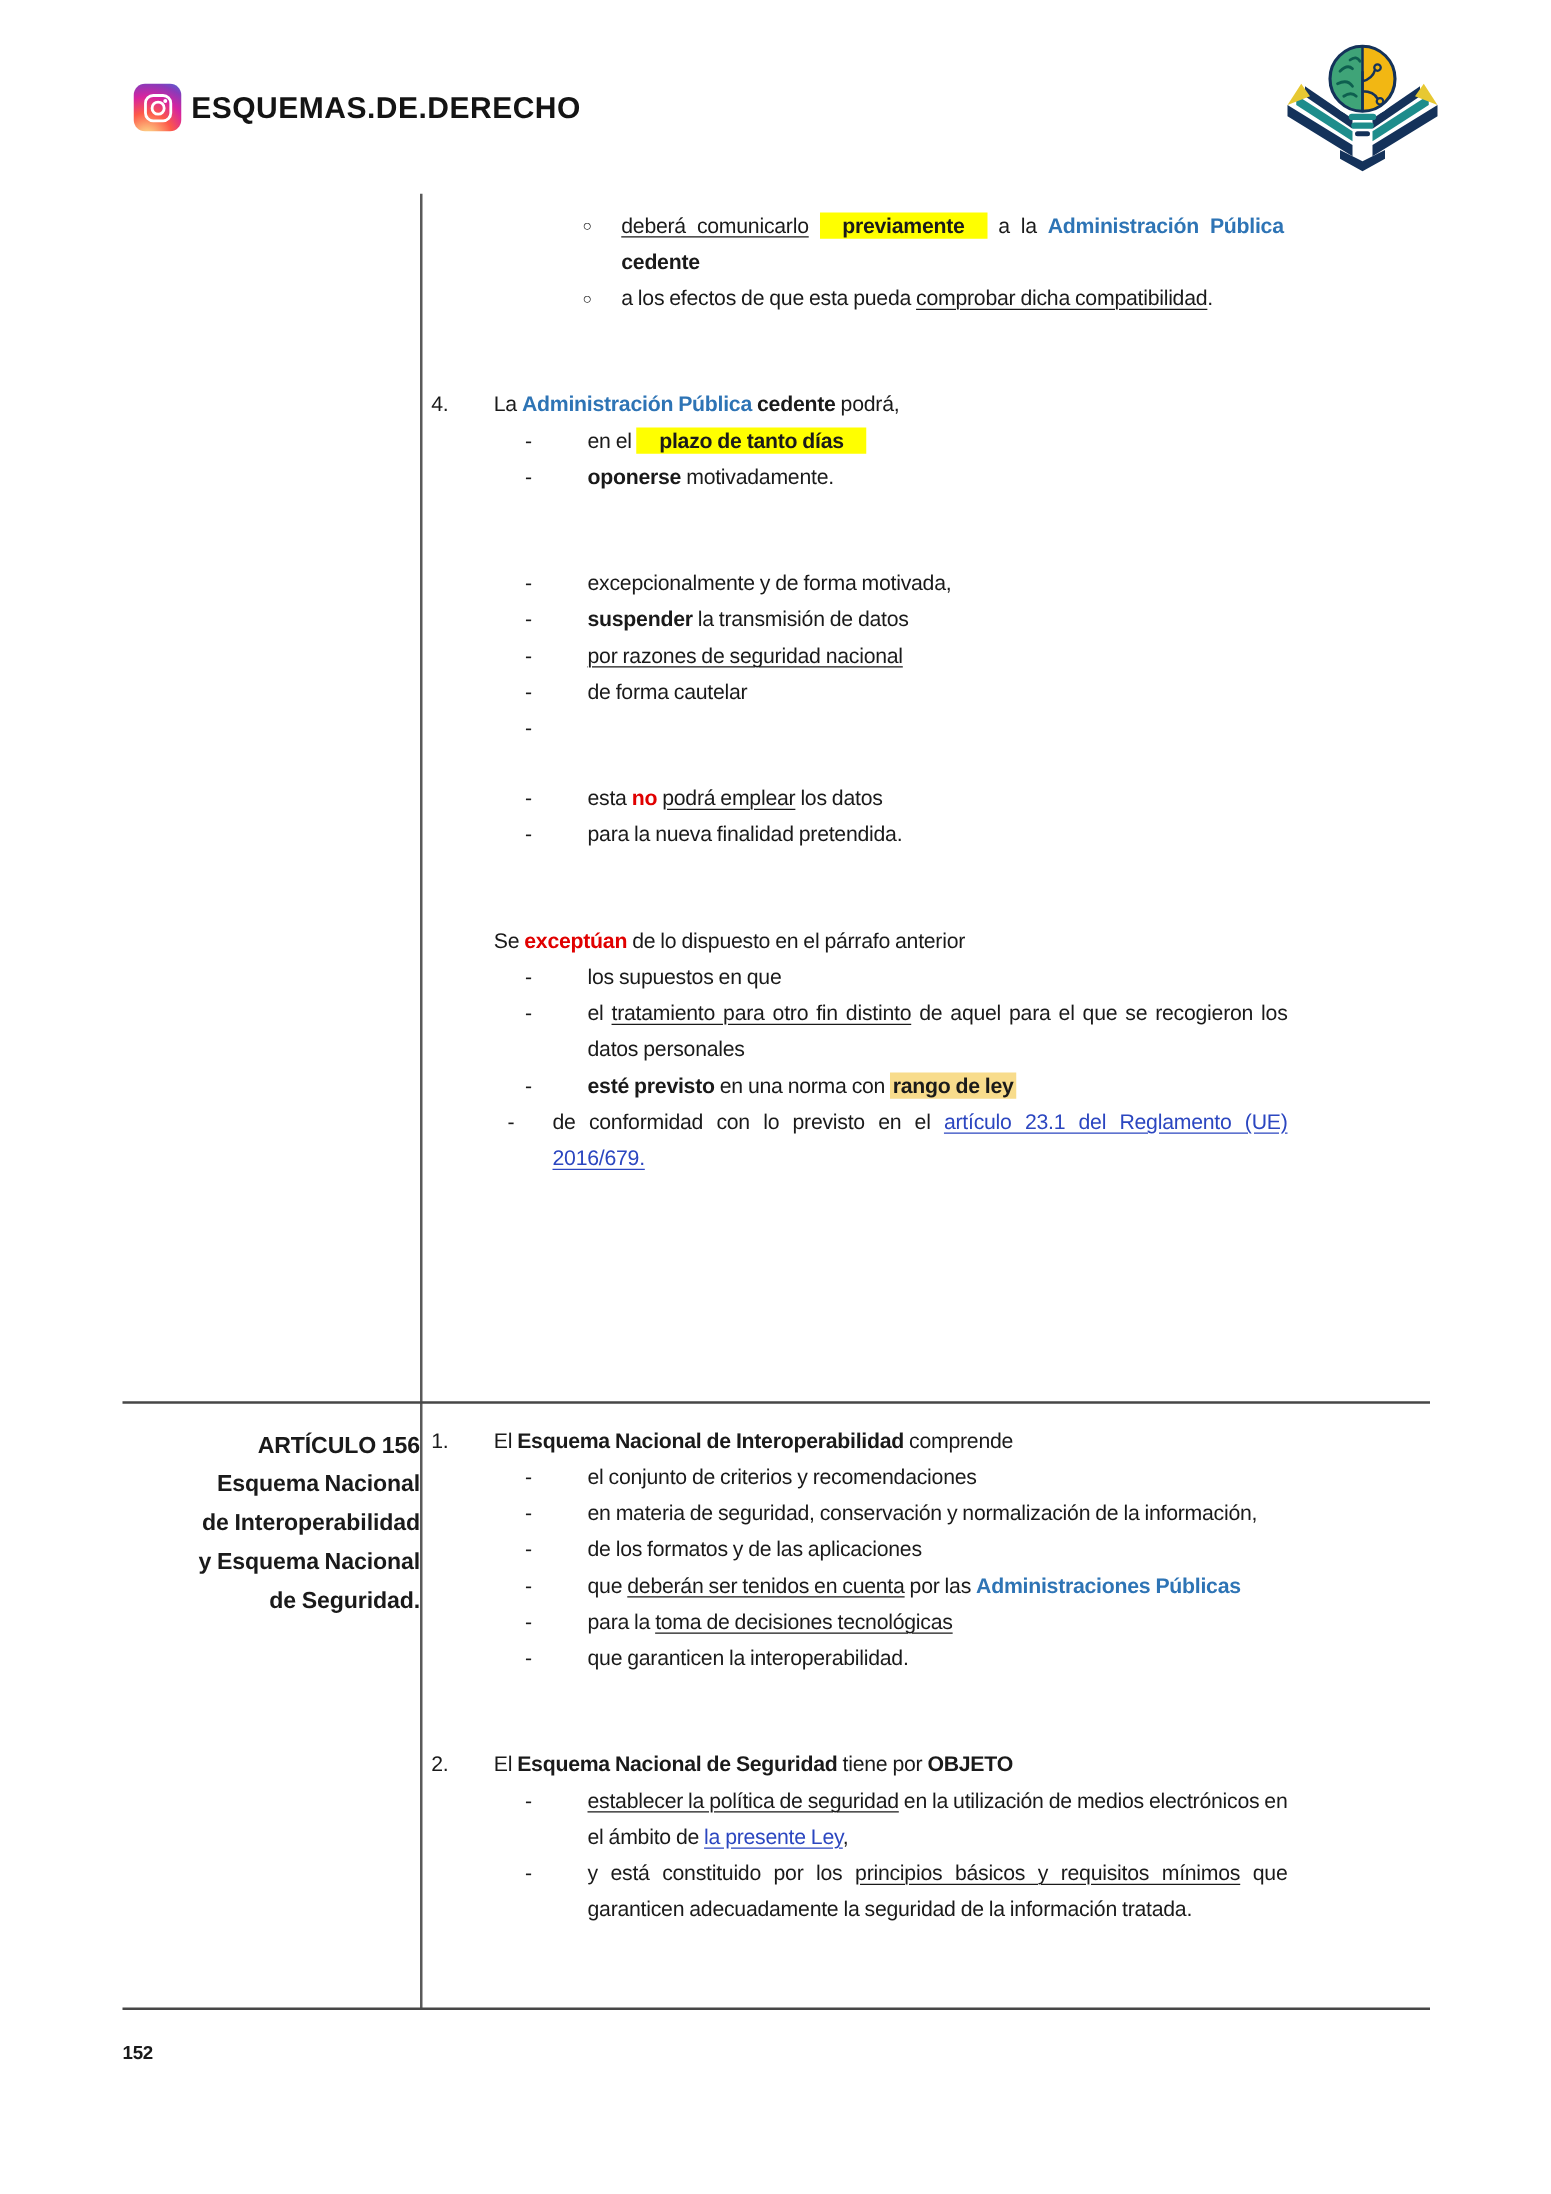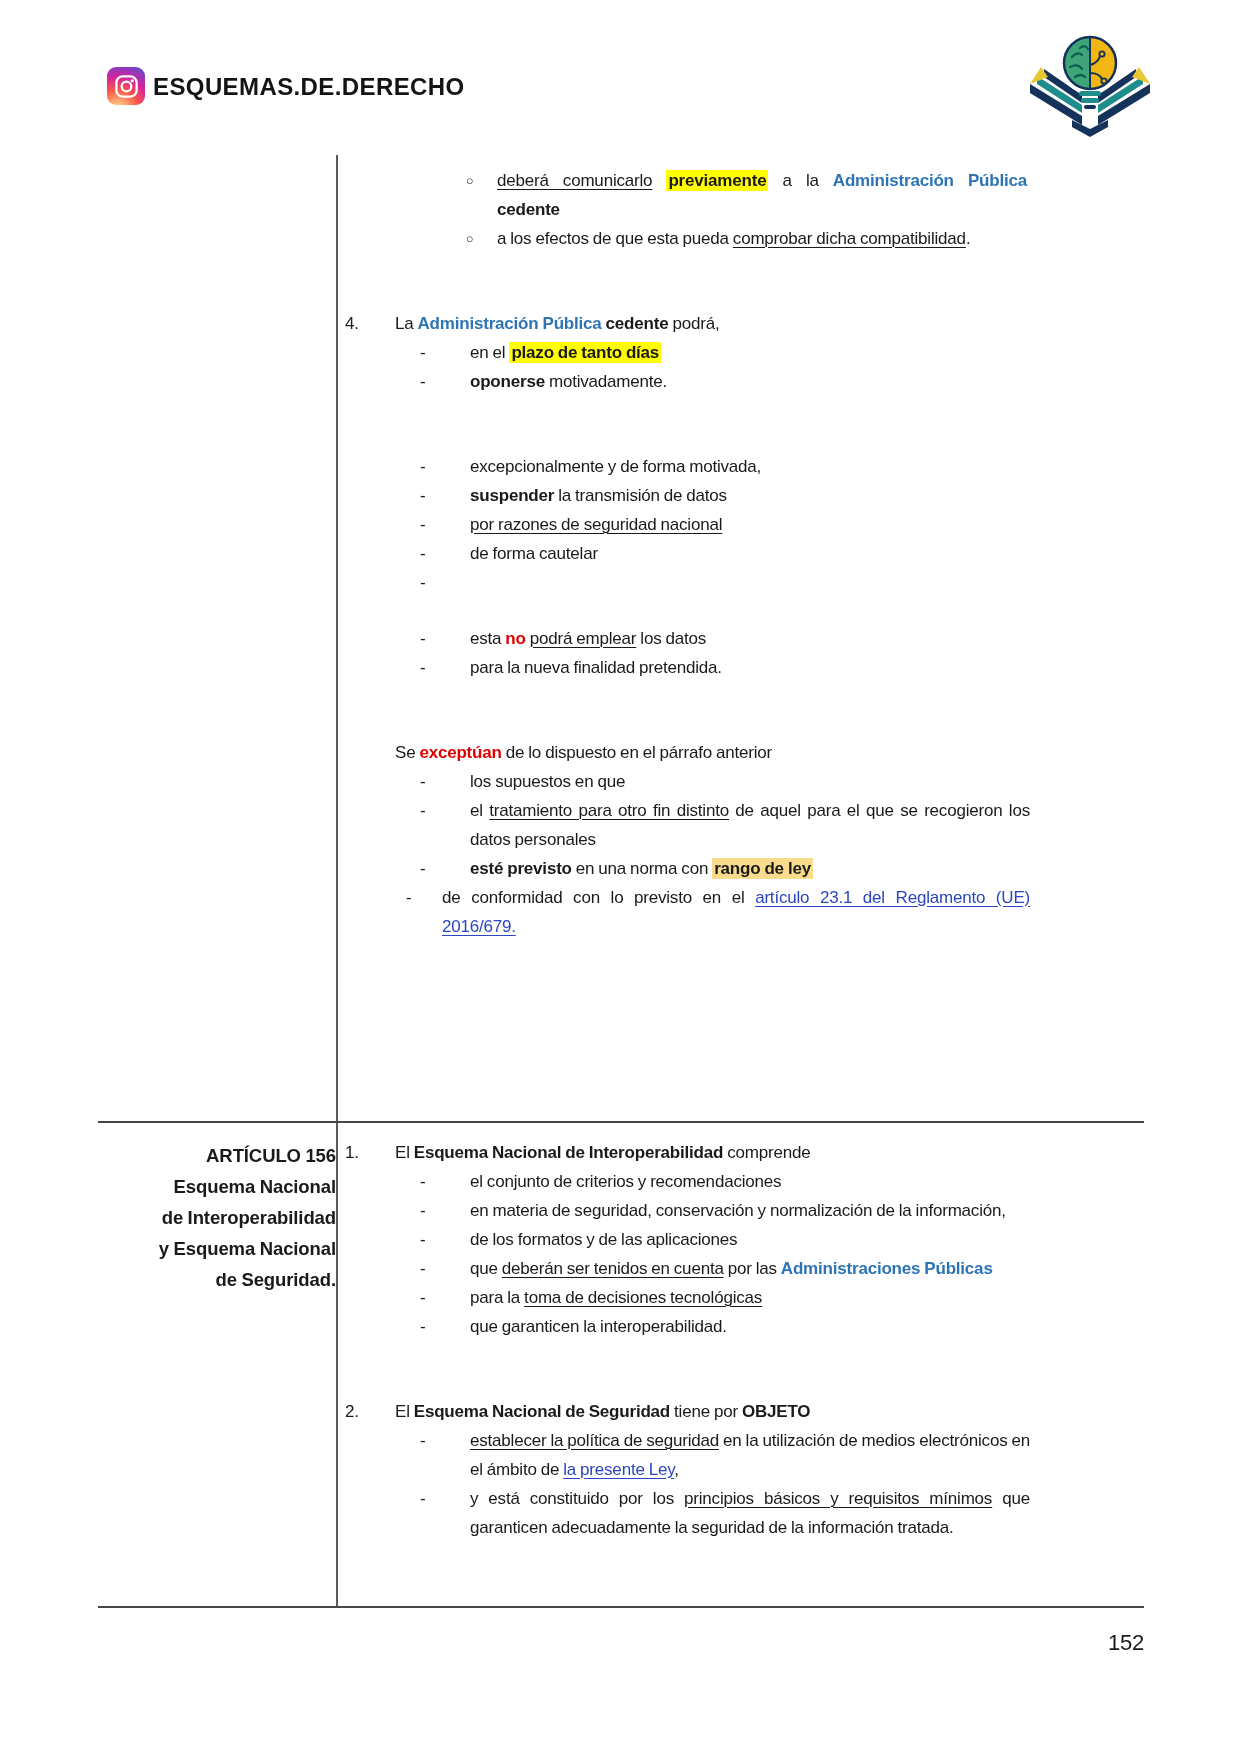--- a/index.html
+++ b/index.html
@@ -39,24 +39,24 @@
   .s-item{position:relative; margin-left:106px; width:588px; text-align:justify;}
   .s-item > .marker{position:absolute; left:-36px; top:0;}
   .one-line{white-space:nowrap; text-align:left;}
   
   .s-b{font-weight:700;}
   .s-u{text-decoration:underline; text-underline-offset:3px; text-decoration-thickness:1.2px;}
   .s-blue{color:var(--accent-blue); font-weight:700;}
   .s-bluelink{color:var(--accent-blue); font-weight:700; text-decoration:underline; text-underline-offset:3px;}
   .s-link{color:var(--link-blue); text-decoration:underline; text-underline-offset:3px;}
   .s-red{color:var(--alert-red); font-weight:700;}
-  .s-hl{background:var(--highlight-yellow); font-weight:700; padding:1px 2px;}
+  .s-hl{background:var(--highlight-yellow); font-weight:700; padding:1px 18px;}
   .s-hl2{background:var(--highlight-tan); font-weight:700; padding:1px 2px;}
   
-  .page-number{position:absolute; left:98px; top:1628px; width:1046px; text-align:right; font-size:22px;}
+  .page-number{position:absolute; left:98px; top:1628px; width:1046px; text-align:left; font-size:15px;font-weight:bold;}
 </style>
 </head>
 <body>
 
 <div class="page">
 
   <div class="ig-badge">
     <div class="ig-icon">
       <svg viewBox="0 0 24 24" width="27" height="27" aria-hidden="true">
         <rect x="3" y="3" width="18" height="18" rx="5.5" fill="none" stroke="#fff" stroke-width="2"></rect>

